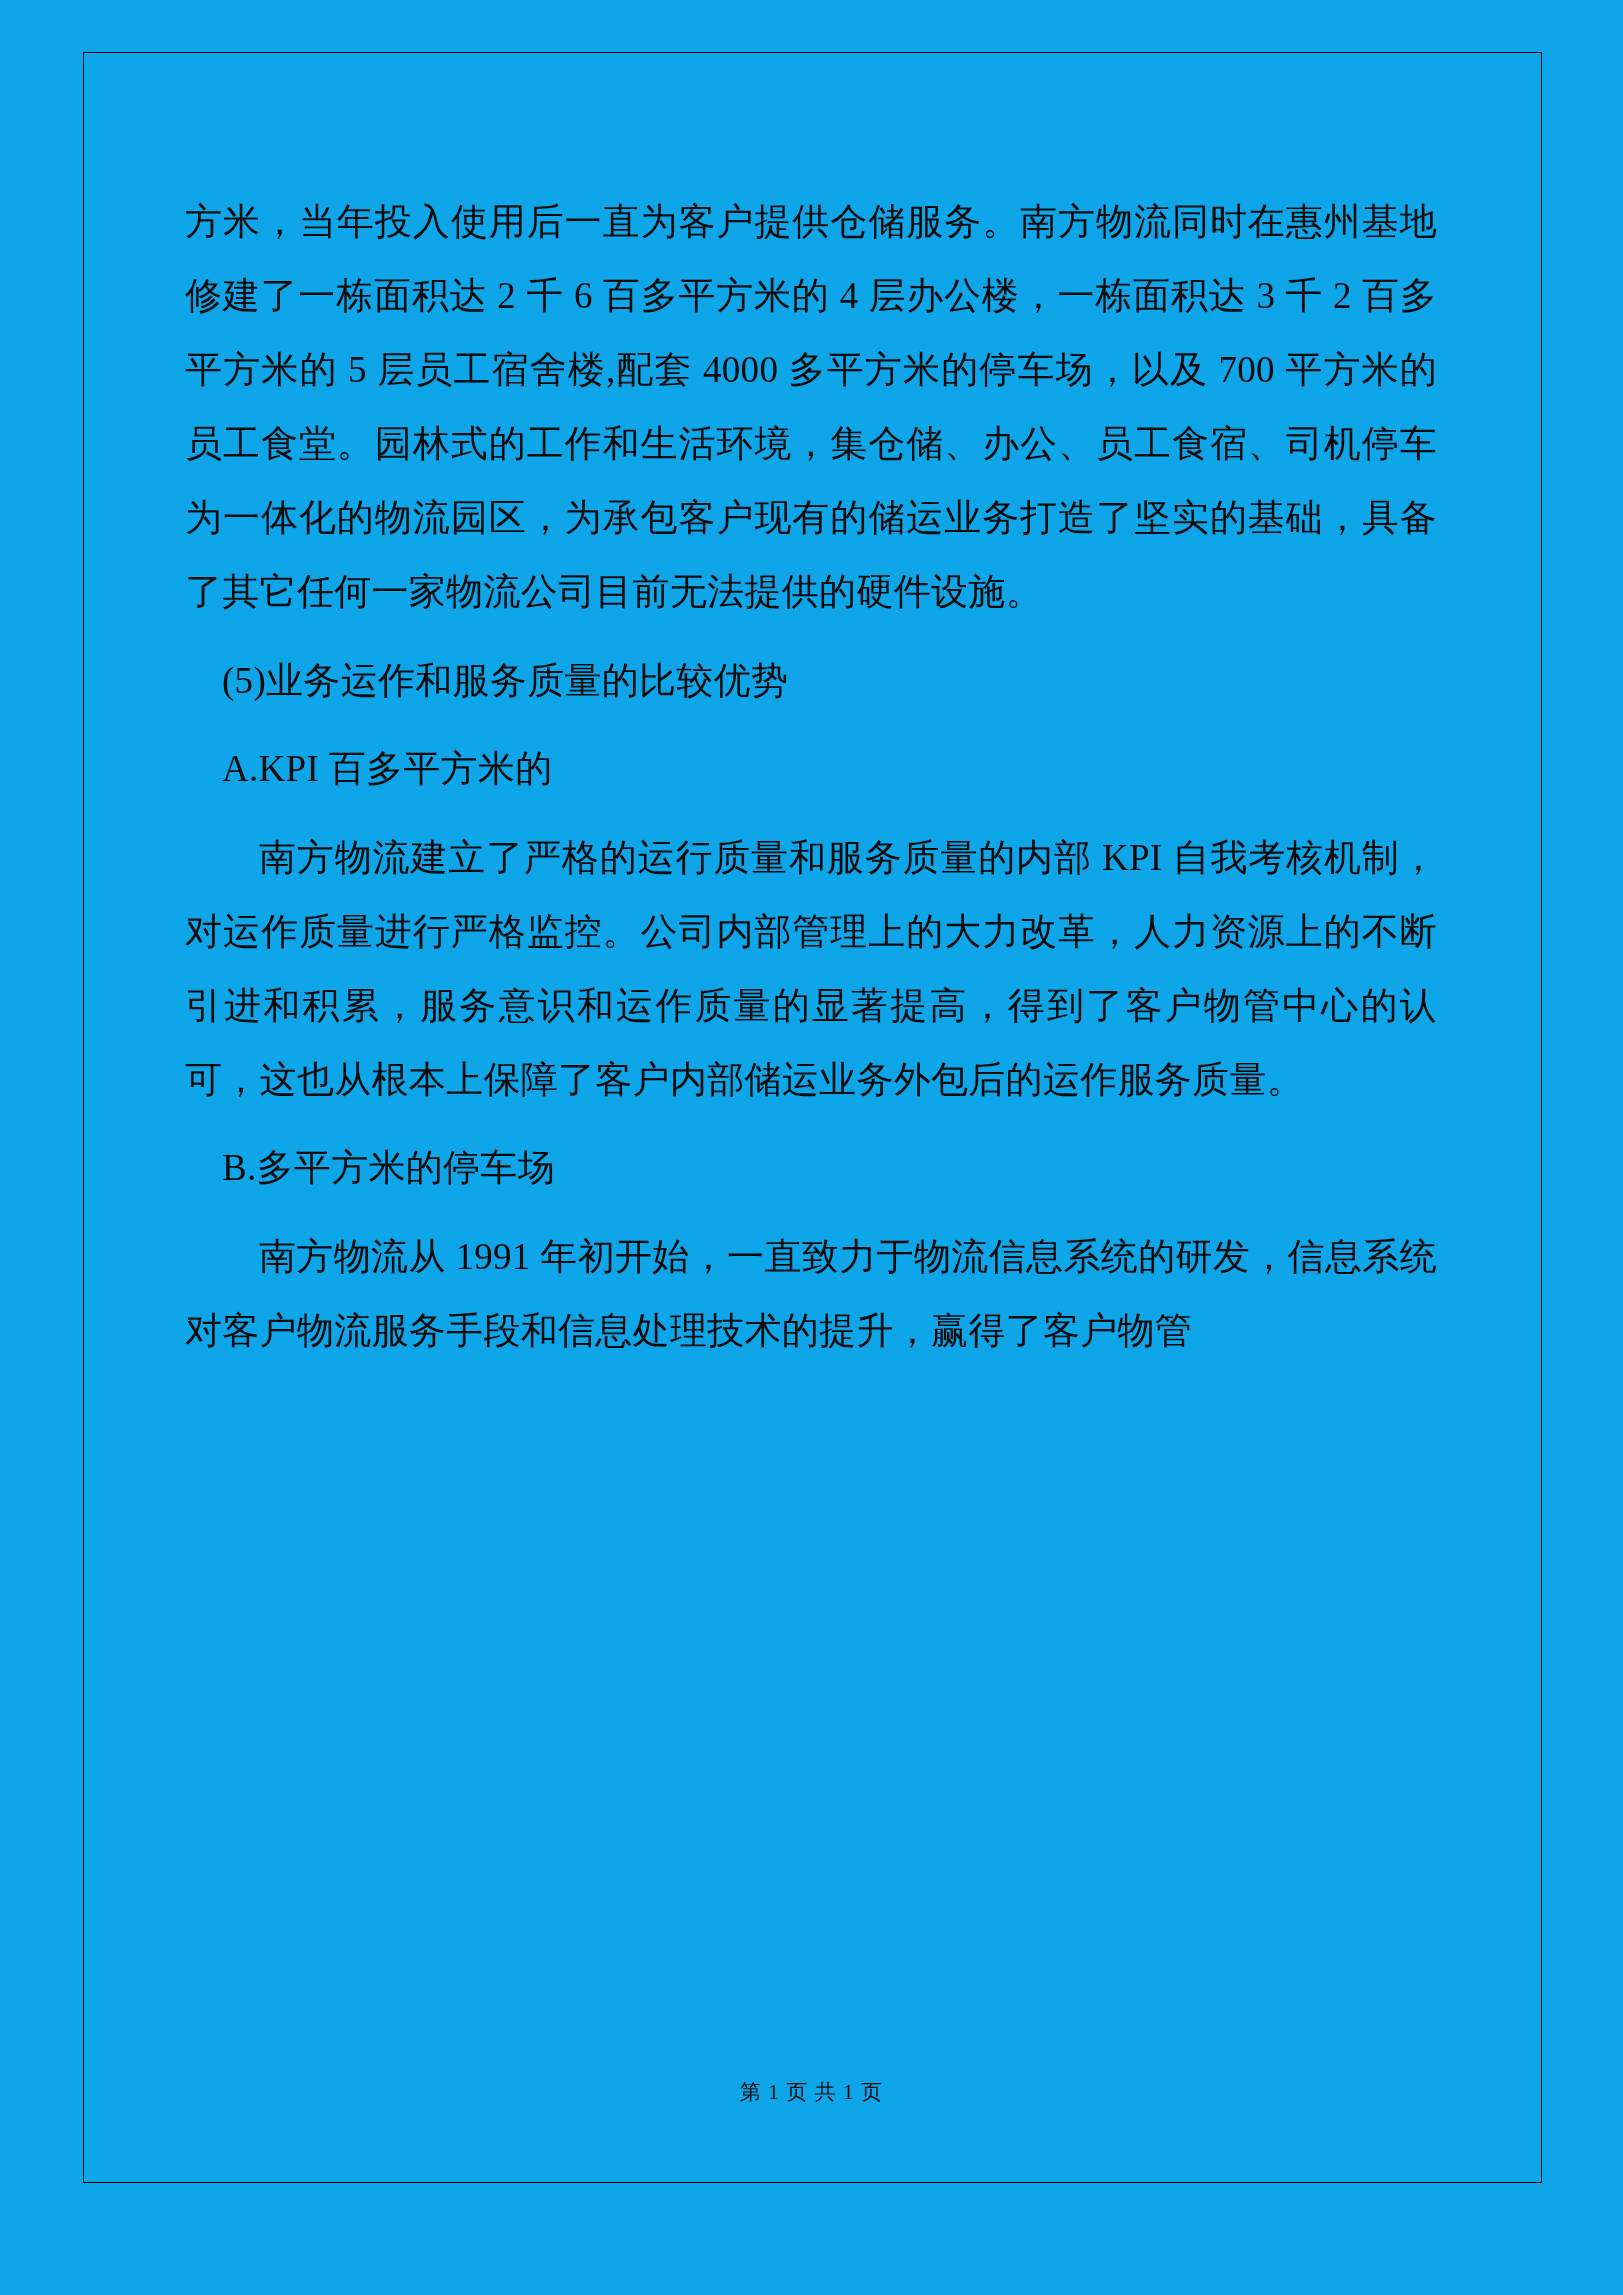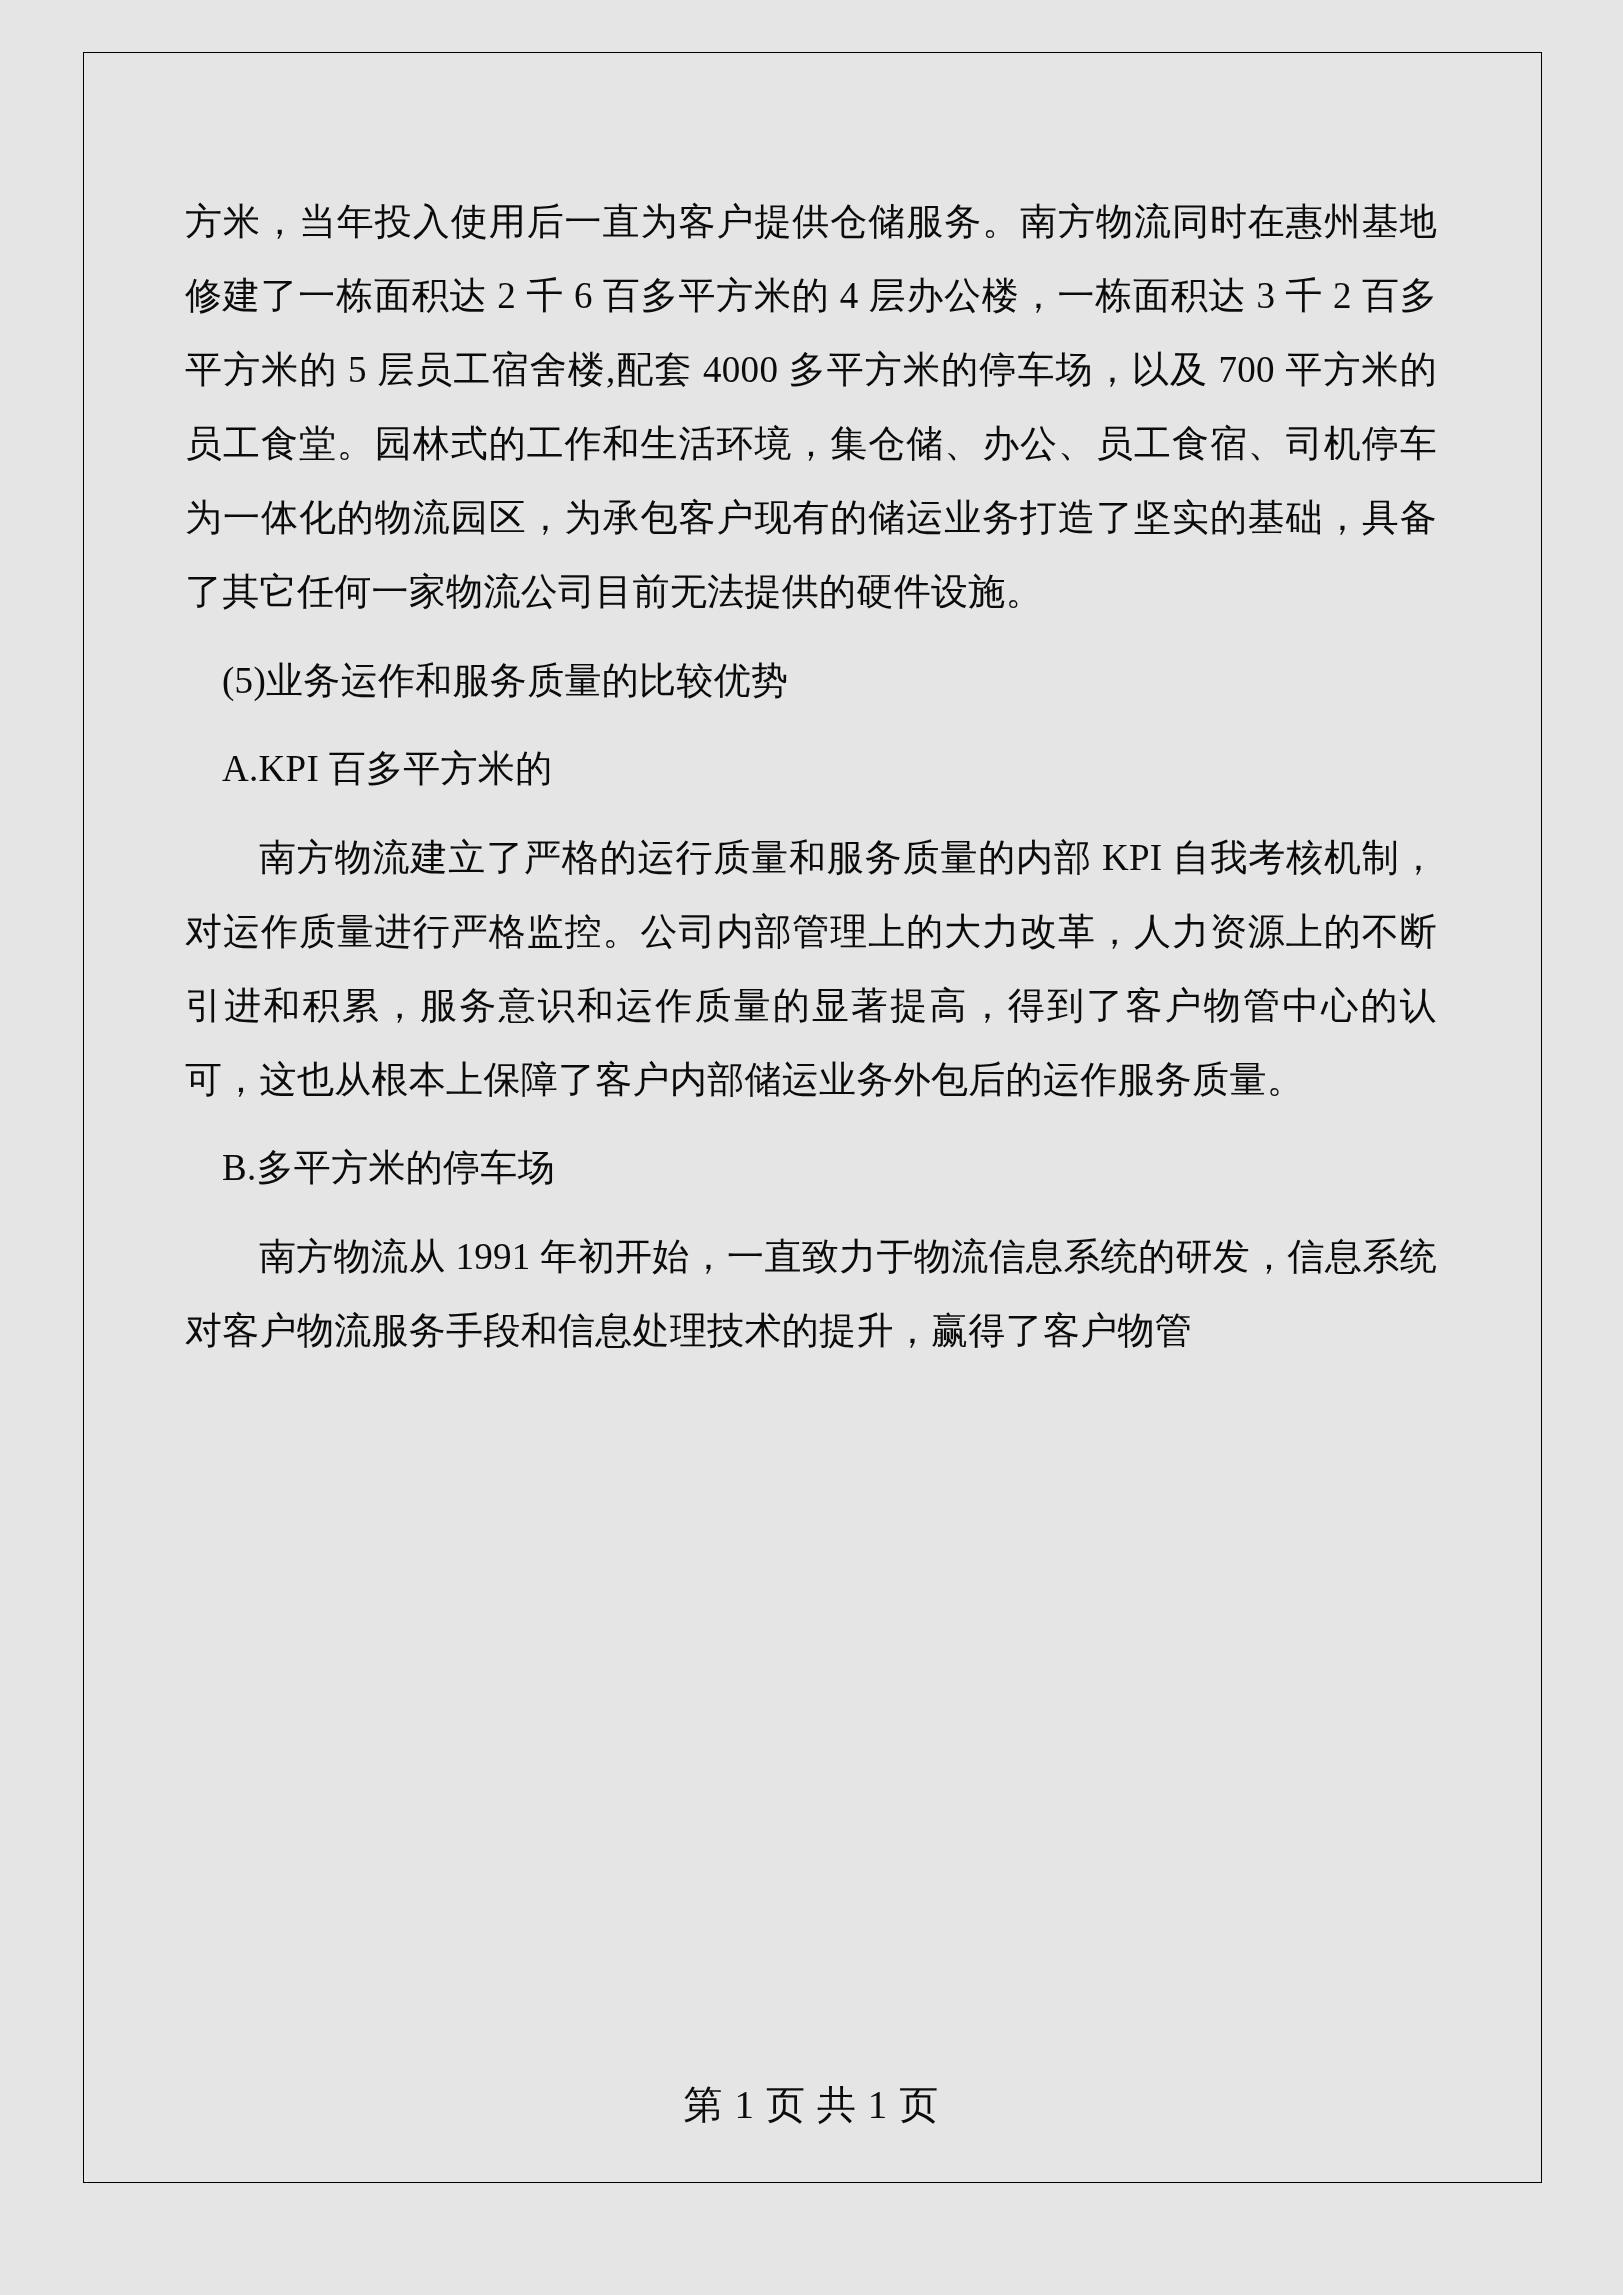--- a/index.html
+++ b/index.html
@@ -7,21 +7,21 @@
     padding: 0;
     background: #ffffff;
   }
   body {
     font-family: "Liberation Serif", "DejaVu Serif", serif;
   }
   .page {
     position: relative;
     width: 1623px;
     height: 2295px;
-    background: #e5e5e5;
+    background: #0ea5e9;
     box-sizing: border-box;
     overflow: hidden;
   }
   .page-border {
     position: absolute;
     left: 83px;
     top: 52px;
     width: 1459px;
     height: 2131px;
     border: 1.7px solid #000000;
@@ -51,21 +51,21 @@
   }
   .gap-sm {
     height: 14.6px;
   }
   .footer {
     position: absolute;
     left: 0;
     right: 0;
     top: 2078px;
     text-align: center;
-    font-size: 39px;
+    font-size: 21px;
     letter-spacing: 1.1px;
     color: #0b0b0b;
     font-family: "Liberation Serif", "DejaVu Serif", serif;
   }
 </style>
 </head>
 <body>
 
 <div class="page">
 

